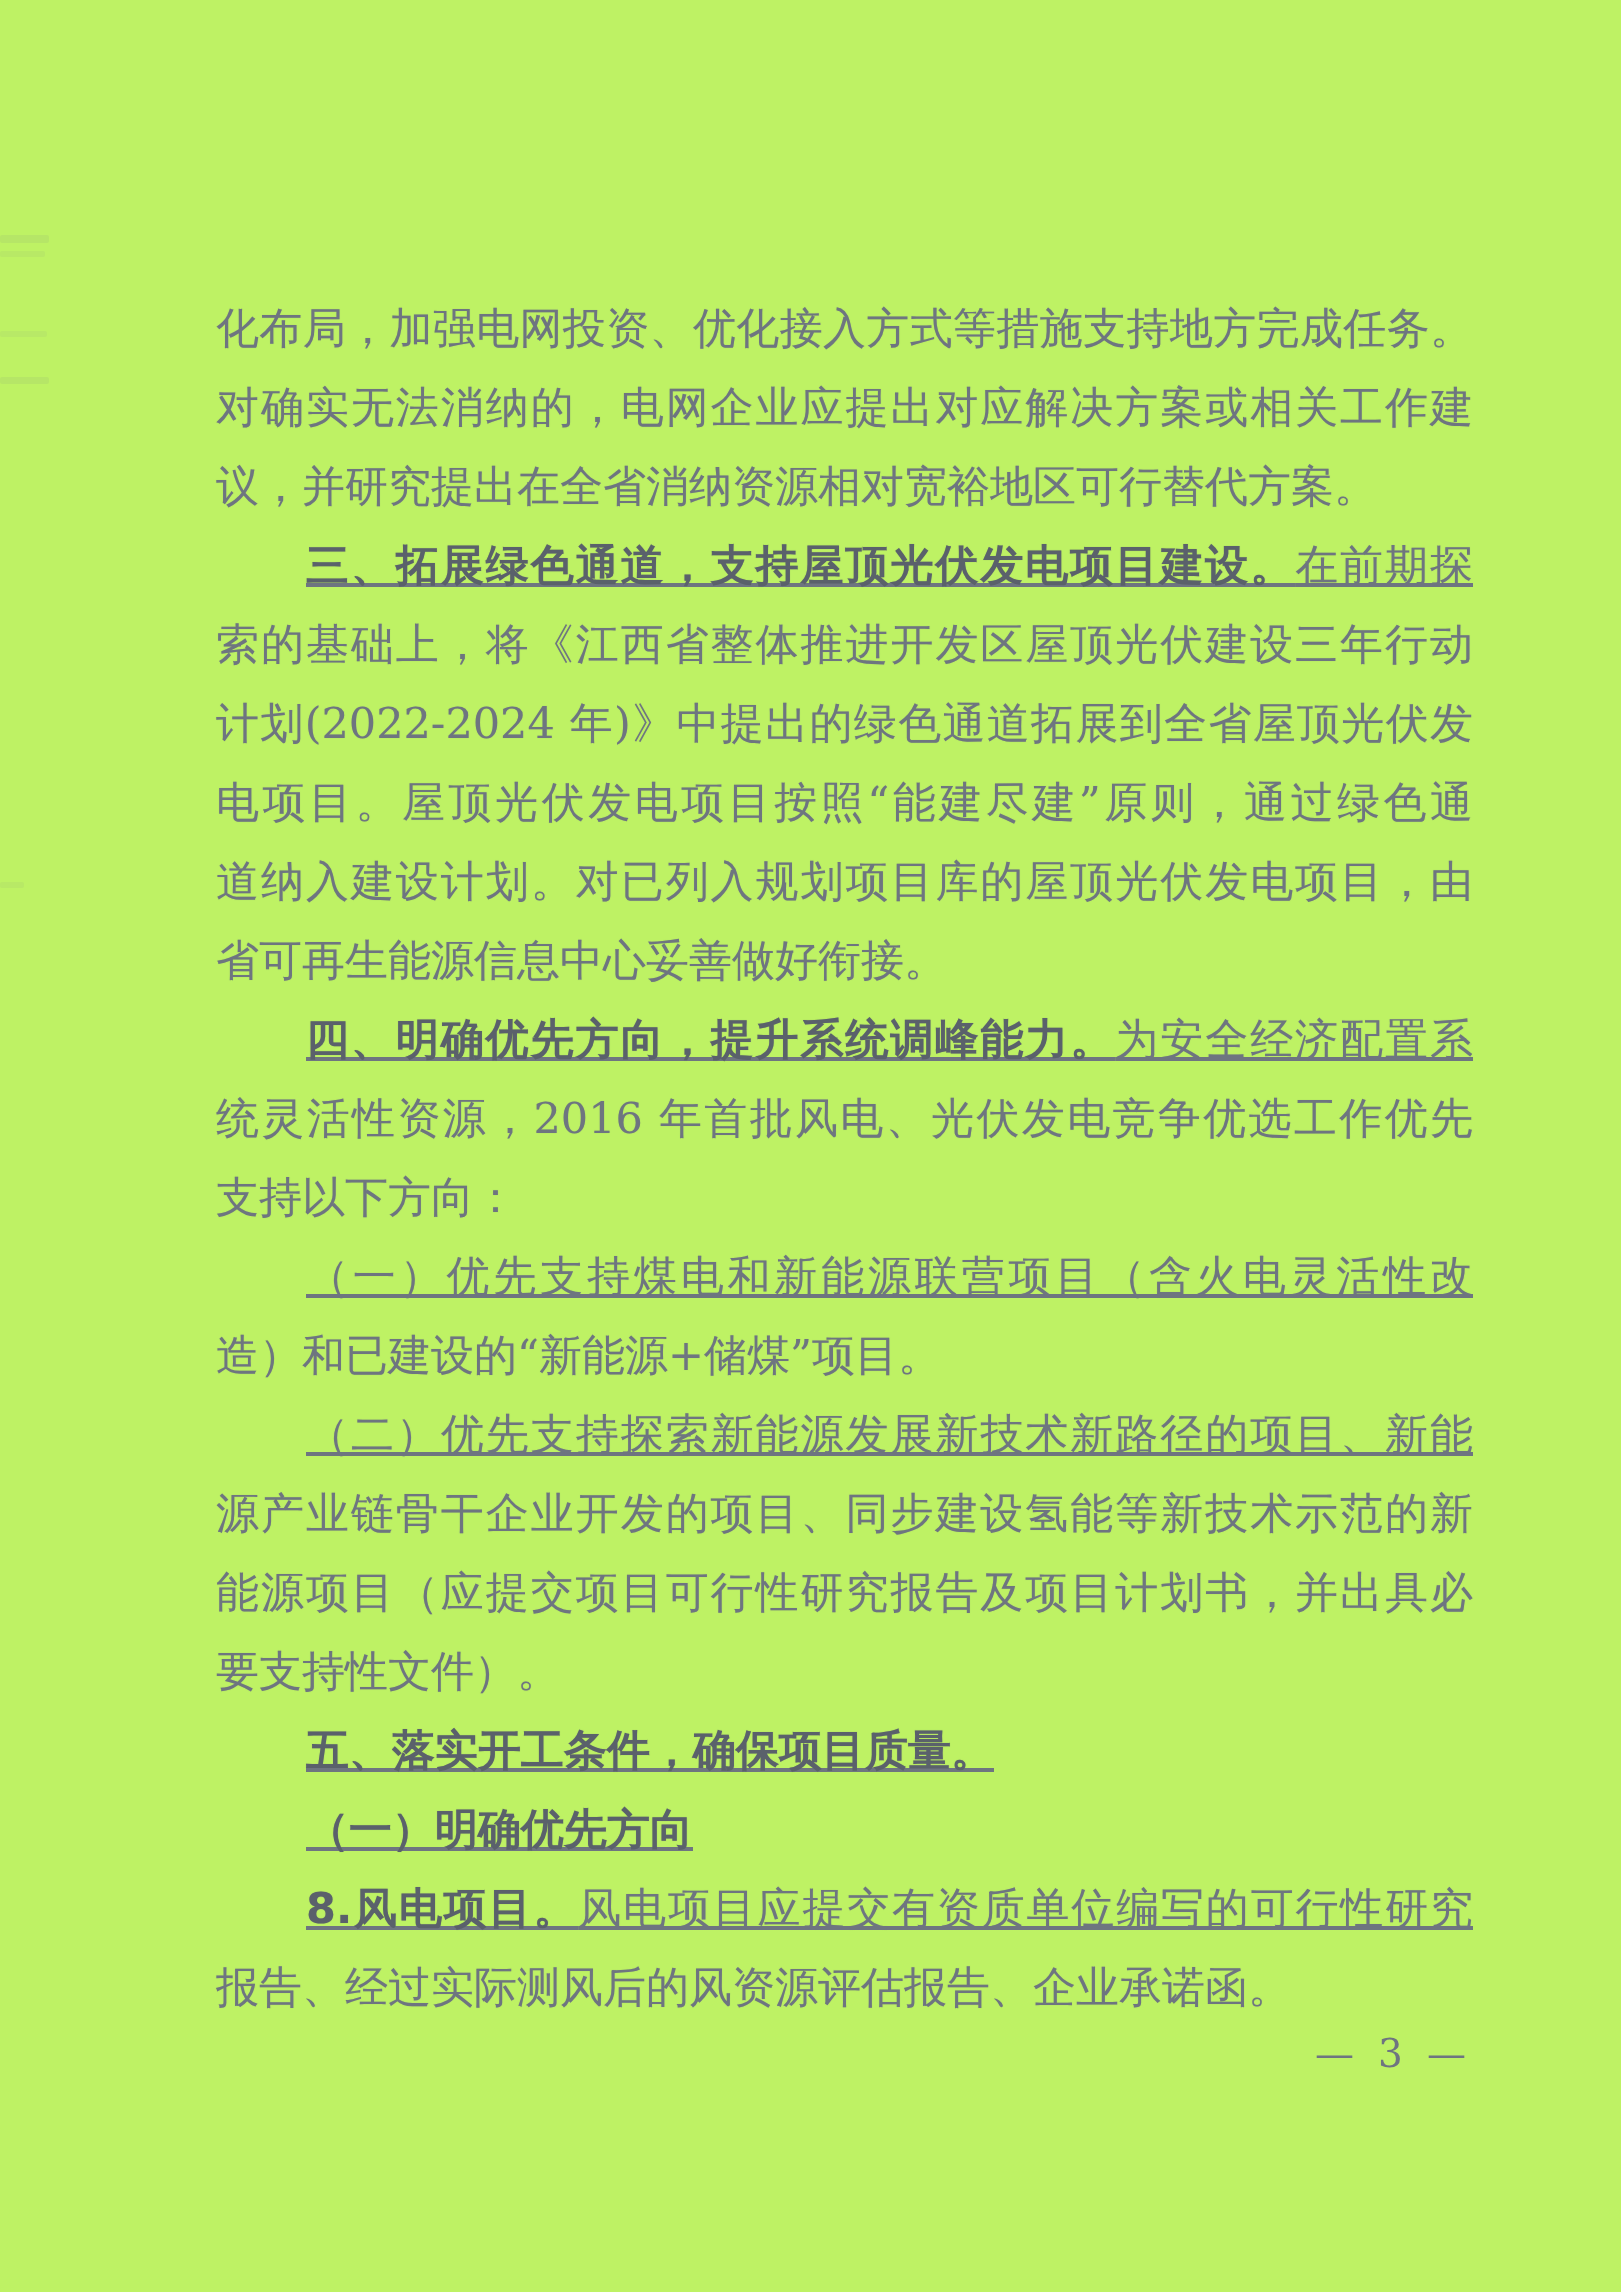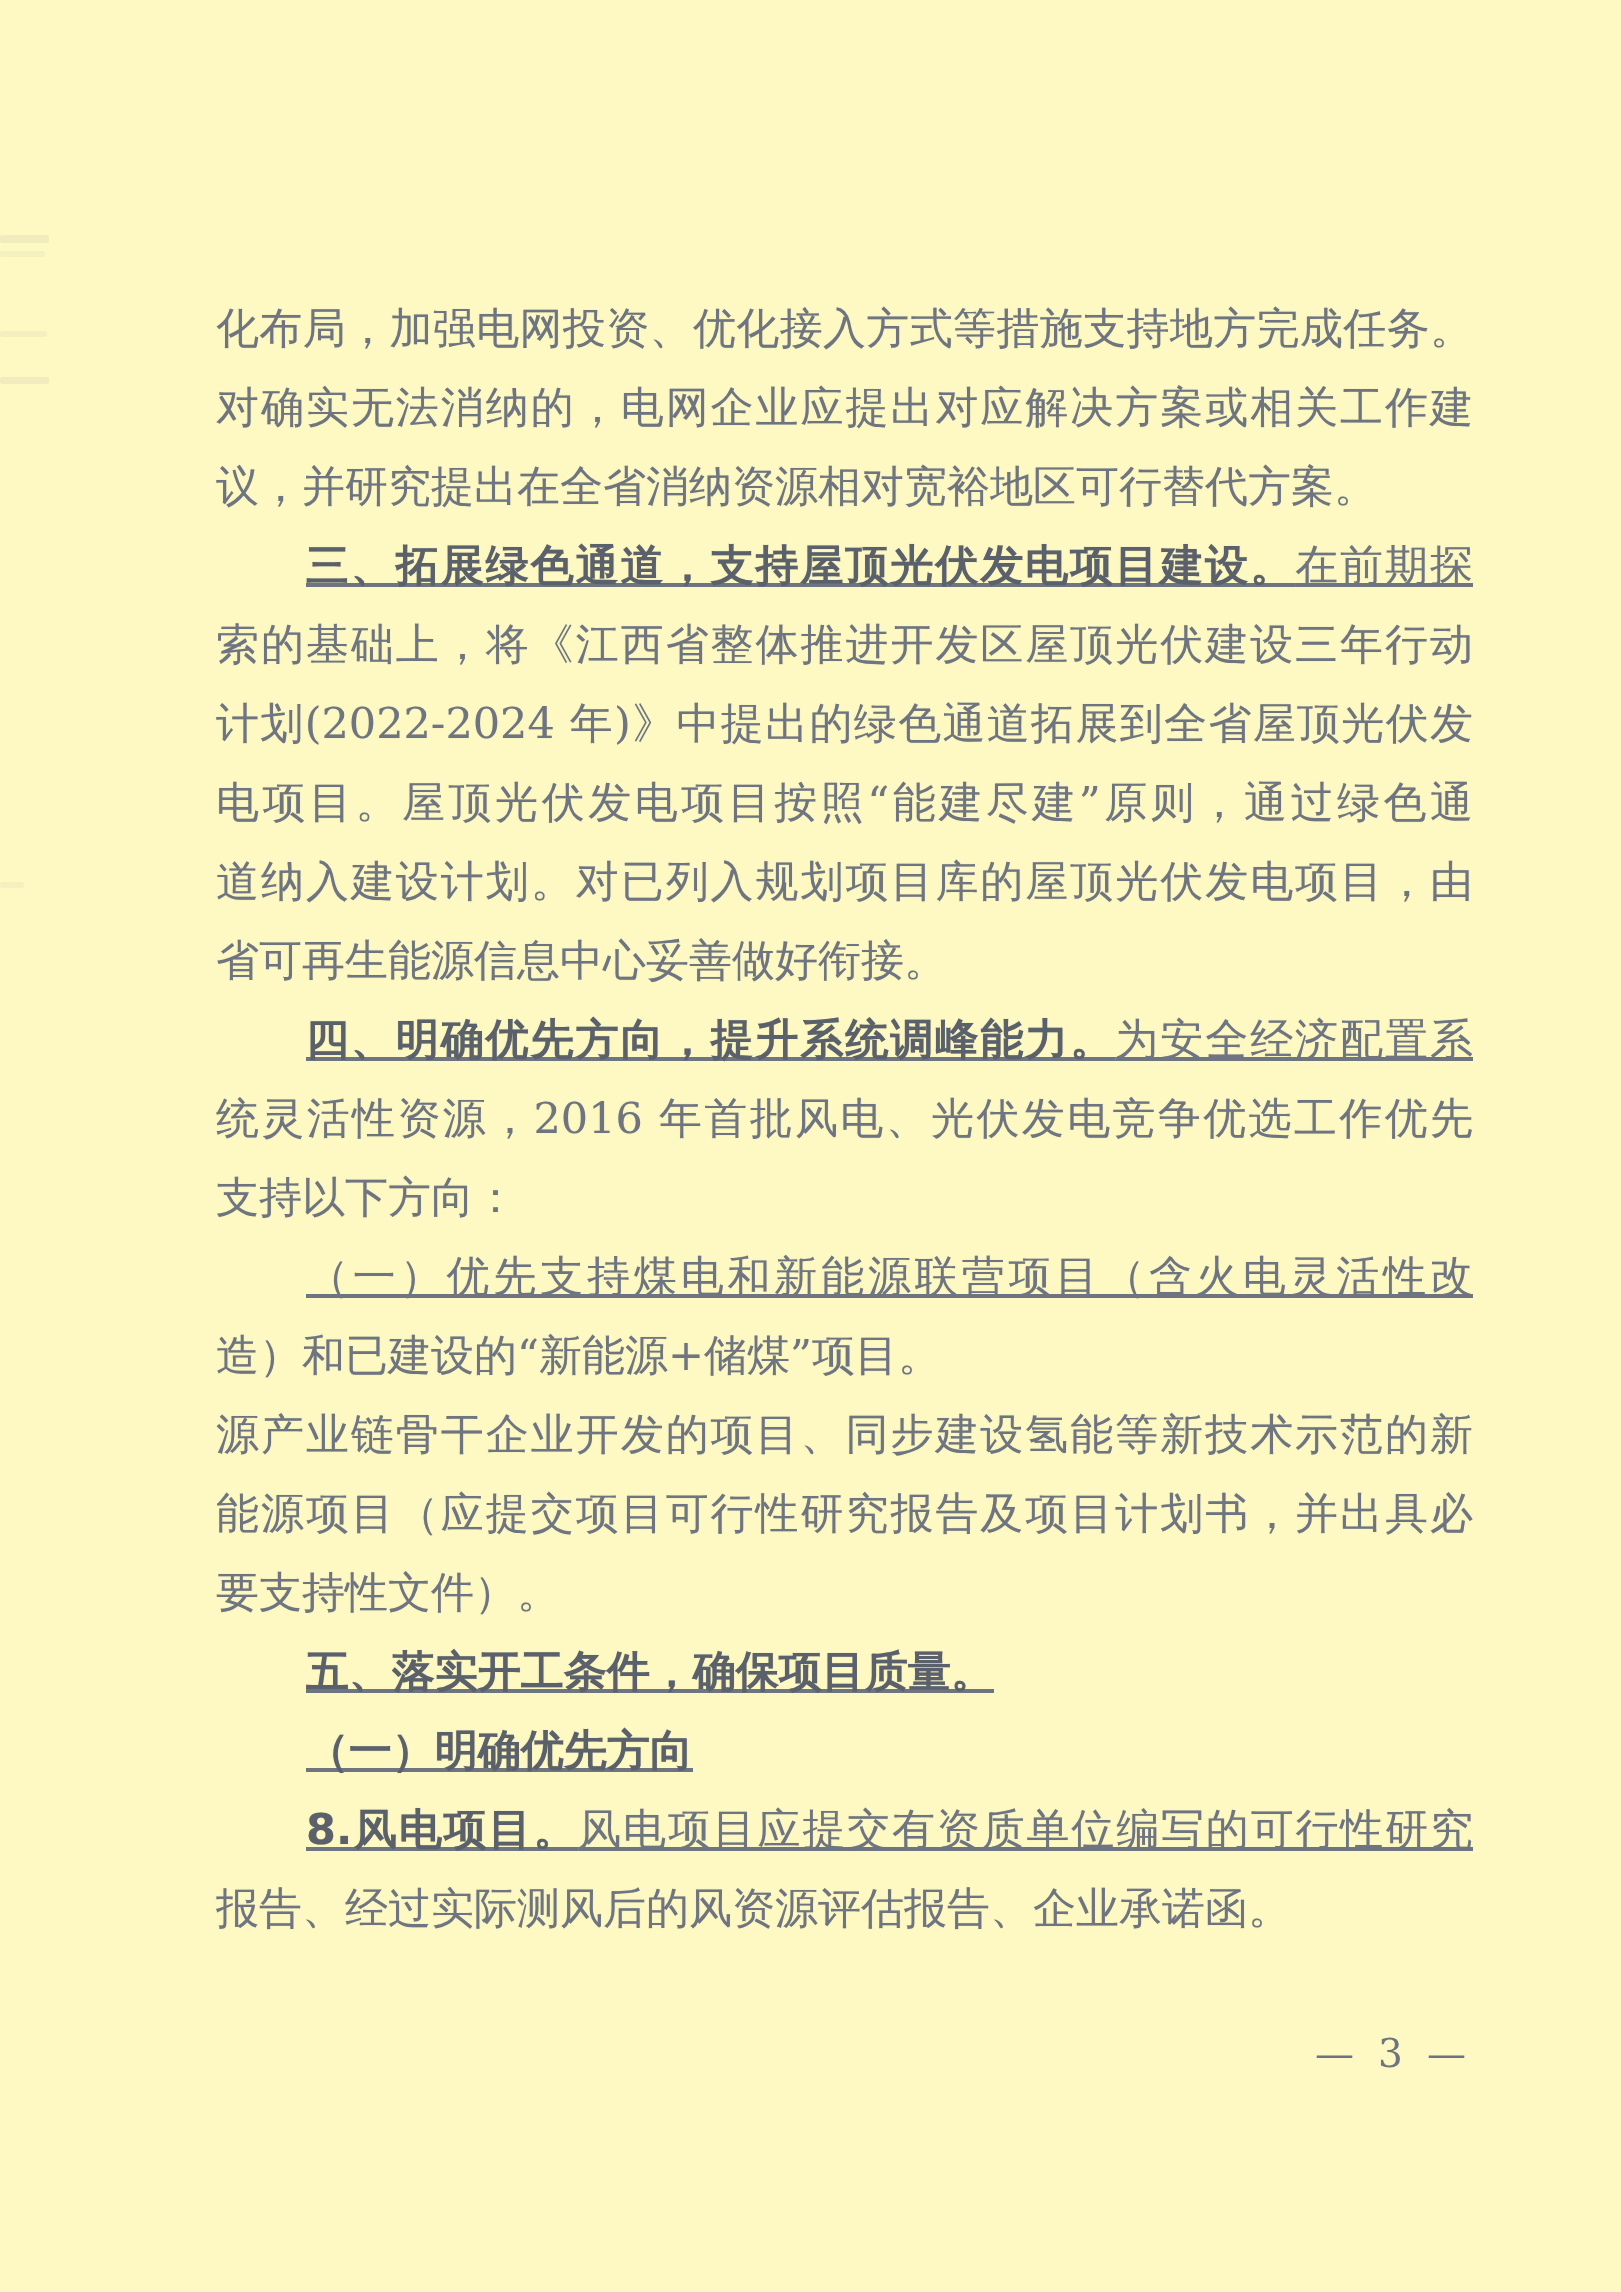--- a/index.html
+++ b/index.html
@@ -65,21 +65,21 @@
   }
   .sa1 { top: 235px; width: 49px; height: 7.8px; }
   .sa2 { top: 251px; width: 45px; height: 5.9px; background: rgba(120,125,135,0.07); }
   .sa3 { top: 331px; width: 47px; height: 5.9px; background: rgba(120,125,135,0.08); }
   .sa4 { top: 377px; width: 49px; height: 6.9px; }
   .sa5 { top: 882px; width: 23.5px; height: 5.9px; background: rgba(120,125,135,0.07); }
 </style>
 </head>
 <body>
 
-<div class="page" style="background: #fef9c3;">
+<div class="page" style="background: #bef264;">
   <div class="scan-artifact sa1"></div>
   <div class="scan-artifact sa2"></div>
   <div class="scan-artifact sa3"></div>
   <div class="scan-artifact sa4"></div>
   <div class="scan-artifact sa5"></div>
 
   <div class="doc-text">
       <div class="line justify"><span class="run">化布局，加强电网投资、优化接入方式等措施支持地方完成任务。</span></div>
       <div class="line justify"><span class="run">对确实无法消纳的，电网企业应提出对应解决方案或相关工作建</span></div>
       <div class="line"><span class="run">议，并研究提出在全省消纳资源相对宽裕地区可行替代方案。</span></div>
@@ -87,20 +87,21 @@
       <div class="line justify"><span class="run">索的基础上，将《江西省整体推进开发区屋顶光伏建设三年行动</span></div>
       <div class="line justify"><span class="run">计划(2022-2024 年)》中提出的绿色通道拓展到全省屋顶光伏发</span></div>
       <div class="line justify"><span class="run">电项目。屋顶光伏发电项目按照“能建尽建”原则，通过绿色通</span></div>
       <div class="line justify"><span class="run">道纳入建设计划。对已列入规划项目库的屋顶光伏发电项目，由</span></div>
       <div class="line"><span class="run">省可再生能源信息中心妥善做好衔接。</span></div>
       <div class="line justify indent"><span class="run bold">四、明确优先方向，提升系统调峰能力。</span><span class="run">为安全经济配置系</span></div>
       <div class="line justify"><span class="run">统灵活性资源，2016 年首批风电、光伏发电竞争优选工作优先</span></div>
       <div class="line"><span class="run">支持以下方向：</span></div>
       <div class="line justify indent"><span class="run">（一）优先支持煤电和新能源联营项目（含火电灵活性改</span></div>
       <div class="line"><span class="run">造）和已建设的“新能源+储煤”项目。</span></div>
+      <div class="line justify indent"><span class="run">（二）优先支持探索新能源发展新技术新路径的项目、新能</span></div>
       <div class="line justify"><span class="run">源产业链骨干企业开发的项目、同步建设氢能等新技术示范的新</span></div>
       <div class="line justify"><span class="run">能源项目（应提交项目可行性研究报告及项目计划书，并出具必</span></div>
       <div class="line"><span class="run">要支持性文件）。</span></div>
       <div class="line indent"><span class="run bold">五、落实开工条件，确保项目质量。</span></div>
       <div class="line indent"><span class="run bold">（一）明确优先方向</span></div>
       <div class="line justify indent"><span class="run bold">8.风电项目。</span><span class="run">风电项目应提交有资质单位编写的可行性研究</span></div>
       <div class="line"><span class="run">报告、经过实际测风后的风资源评估报告、企业承诺函。</span></div>
     </div>
 
   <div class="page-number">— 3 —</div>

